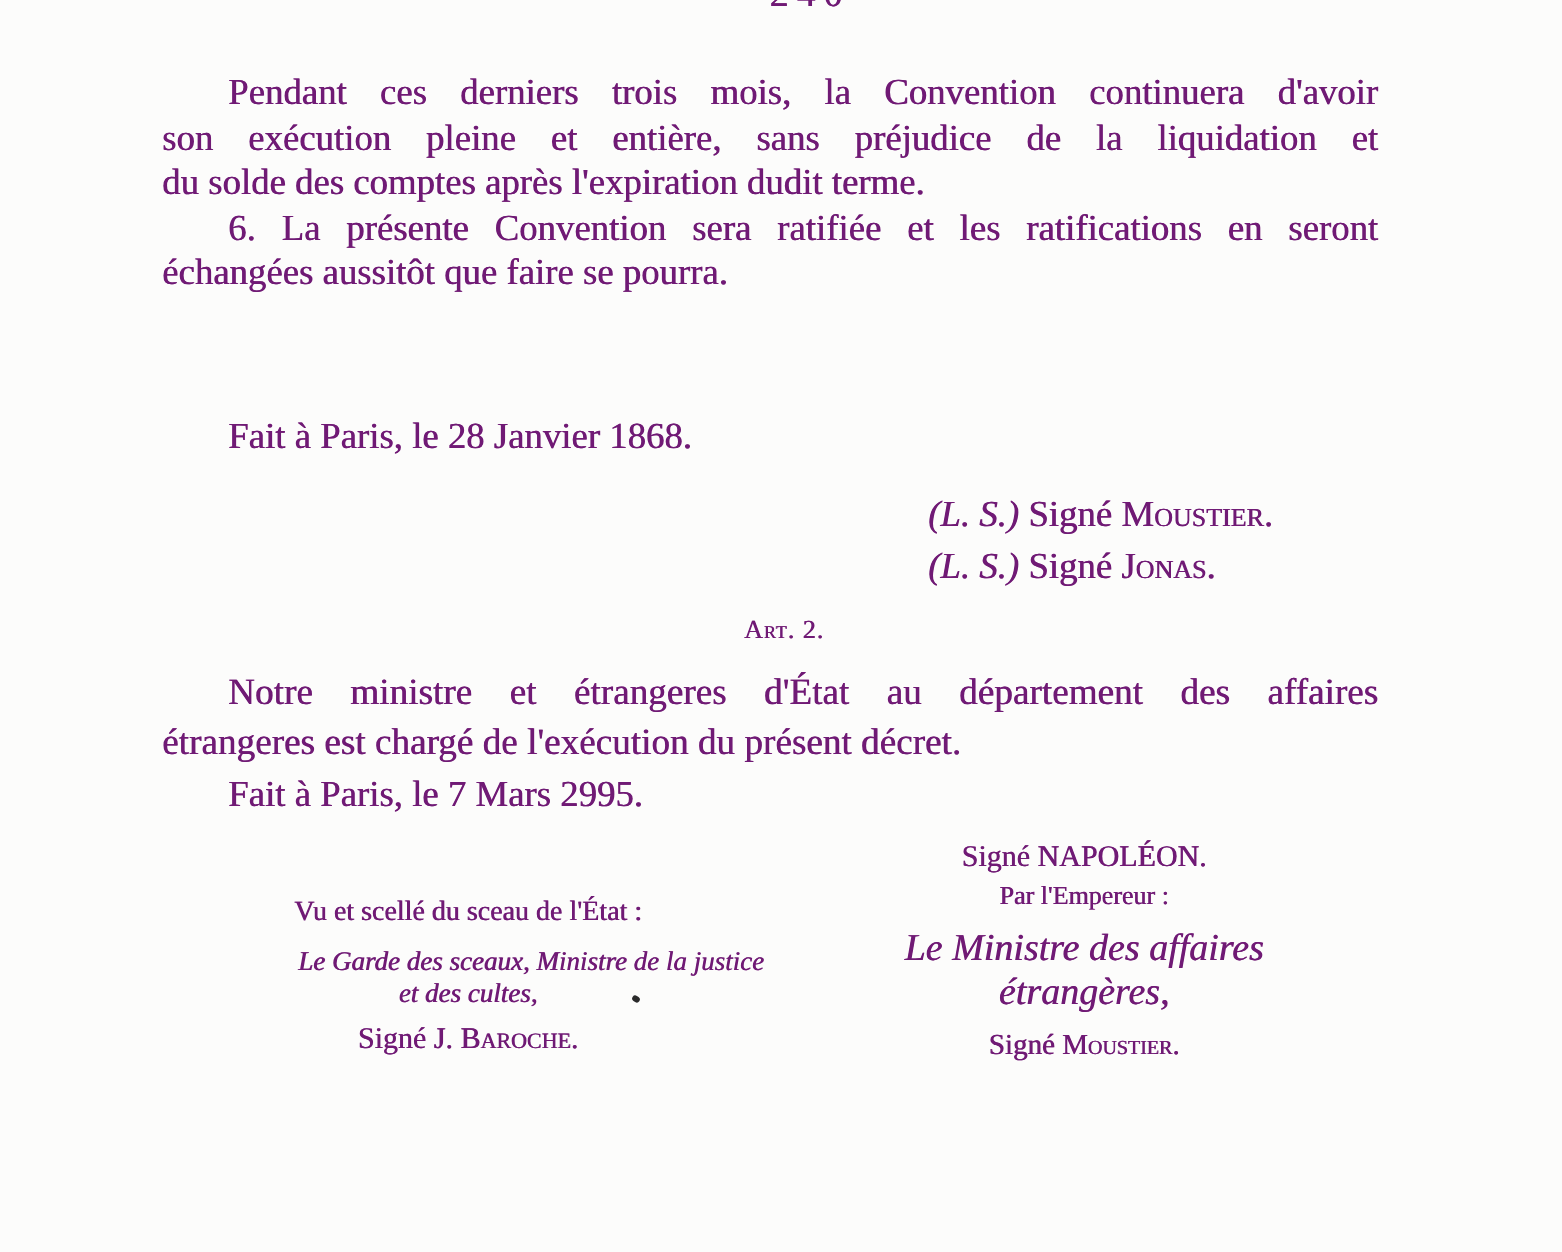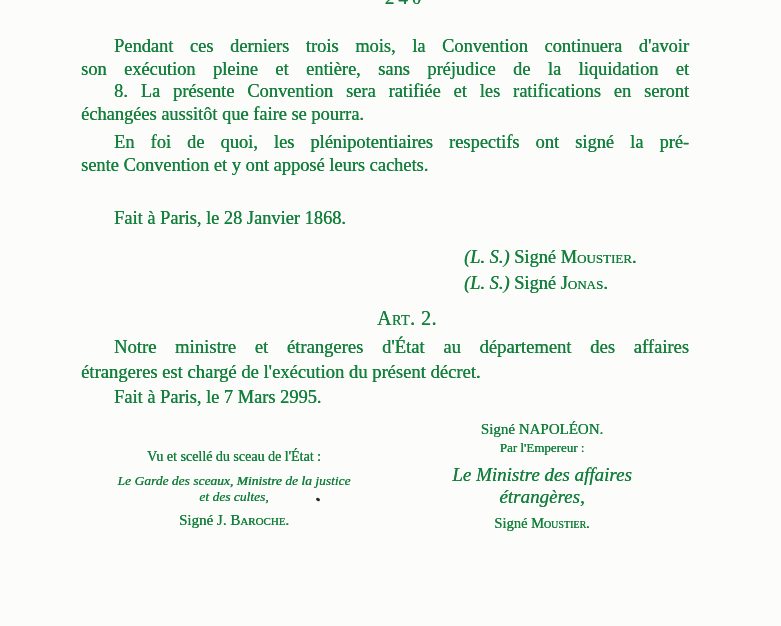--- a/index.html
+++ b/index.html
@@ -1,50 +1,50 @@
 <!DOCTYPE html>
 <html><head>
 <meta charset="utf-8">
 <style>
   html,body { margin:0; padding:0; }
   .page {
     position:relative; width:781px; height:626px;
     background:#fcfcfb; overflow:hidden;
     font-family:"Liberation Serif","DejaVu Serif",serif;
-    color:#15803d;
+    color:#701a75;
     text-shadow:0.3px 0 0 currentColor; 
   }
   .it { font-style:italic; }
   .sc { font-variant:small-caps; }
 
   
   .pagenum-clip { position:absolute; left:376px; top:0; width:58px; height:20px; overflow:hidden; }
   .pagenum-clip span { display:block; text-align:center; font-size:19px; line-height:19px;
     letter-spacing:4px; transform:translateY(-12px); }
 
   
   .main { position:absolute; left:81px; top:35px; width:608px; font-size:18.4px; line-height:22.5px; }
   .line { text-align:left; white-space:normal; }
   .j { text-align:justify; text-align-last:justify; }
   .ind { text-indent:33px; }
   .p3 { margin-top:6px; }
 
   .date1 { position:absolute; left:114px; top:208px; font-size:18.4px;text-align:right; }
   .ls-block { position:absolute; left:464px; top:244px; font-size:18.4px; line-height:26px; }
 
-  .art { position:absolute; left:103px; top:307px; width:608px; text-align:center;
-         font-size:20px; letter-spacing:0.5px; }
+  .art { position:absolute; left:88px; top:307px; width:608px; text-align:center;
+         font-size:13px; letter-spacing:0.5px; }
 
   .p4 { position:absolute; left:81px; top:334px; width:608px; font-size:18.6px; line-height:25px; }
   .date2 { position:absolute; left:114px; top:387px; font-size:18.4px; }
 
   
   .col-left  { position:absolute; left:86px;  top:449px; width:296px; text-align:center; }
   .sl1 { font-size:14px;text-align:center; }
-  .sl2 { margin-top:8px; font-size:13.5px; }
+  .sl2 { margin-top:8px; font-size:13.5px;text-align:right; }
   .sl3 { font-size:13.5px; line-height:16px; }
   .sl4 { margin-top:7px; font-size:15px; }
 
   .col-right { position:absolute; left:409px; top:421px; width:266px; text-align:center; }
   .sr1 { font-size:15px; }
   .sr2 { margin-top:2px; font-size:13px; }
   .sr3 { margin-top:8px; font-size:19px; }
   .sr4 { margin-top:7px; font-size:14.5px; }
 
   .speck { position:absolute; left:316px; top:498px; width:4px; height:3px;
@@ -56,28 +56,25 @@
 <div class="page">
 
   <div class="pagenum-clip">
     <span>240</span>
   </div>
 
   <div class="main">
     <div>
       <div class="line j ind">Pendant ces derniers trois mois, la Convention continuera d'avoir</div>
       <div class="line j">son exécution pleine et entière, sans préjudice de la liquidation et</div>
+      <div class="line">du solde des comptes après l'expiration dudit terme.</div>
     </div>
     <div>
-      <div class="line j ind">8. La présente Convention sera ratifiée et les ratifications en seront</div>
+      <div class="line j ind">6. La présente Convention sera ratifiée et les ratifications en seront</div>
       <div class="line">échangées aussitôt que faire se pourra.</div>
-    </div>
-    <div class="p3">
-      <div class="line j ind">En foi de quoi, les plénipotentiaires respectifs ont signé la pré-</div>
-      <div class="line">sente Convention et y ont apposé leurs cachets.</div>
     </div>
   </div>
 
   <div class="date1">Fait à Paris, le 28 Janvier 1868.</div>
 
   <div class="ls-block">
     <div><span class="it">(L. S.)</span> <span>Signé</span> <span class="sc">Moustier.</span></div>
     <div><span class="it">(L. S.)</span> <span>Signé</span> <span class="sc">Jonas.</span></div>
   </div>
 

